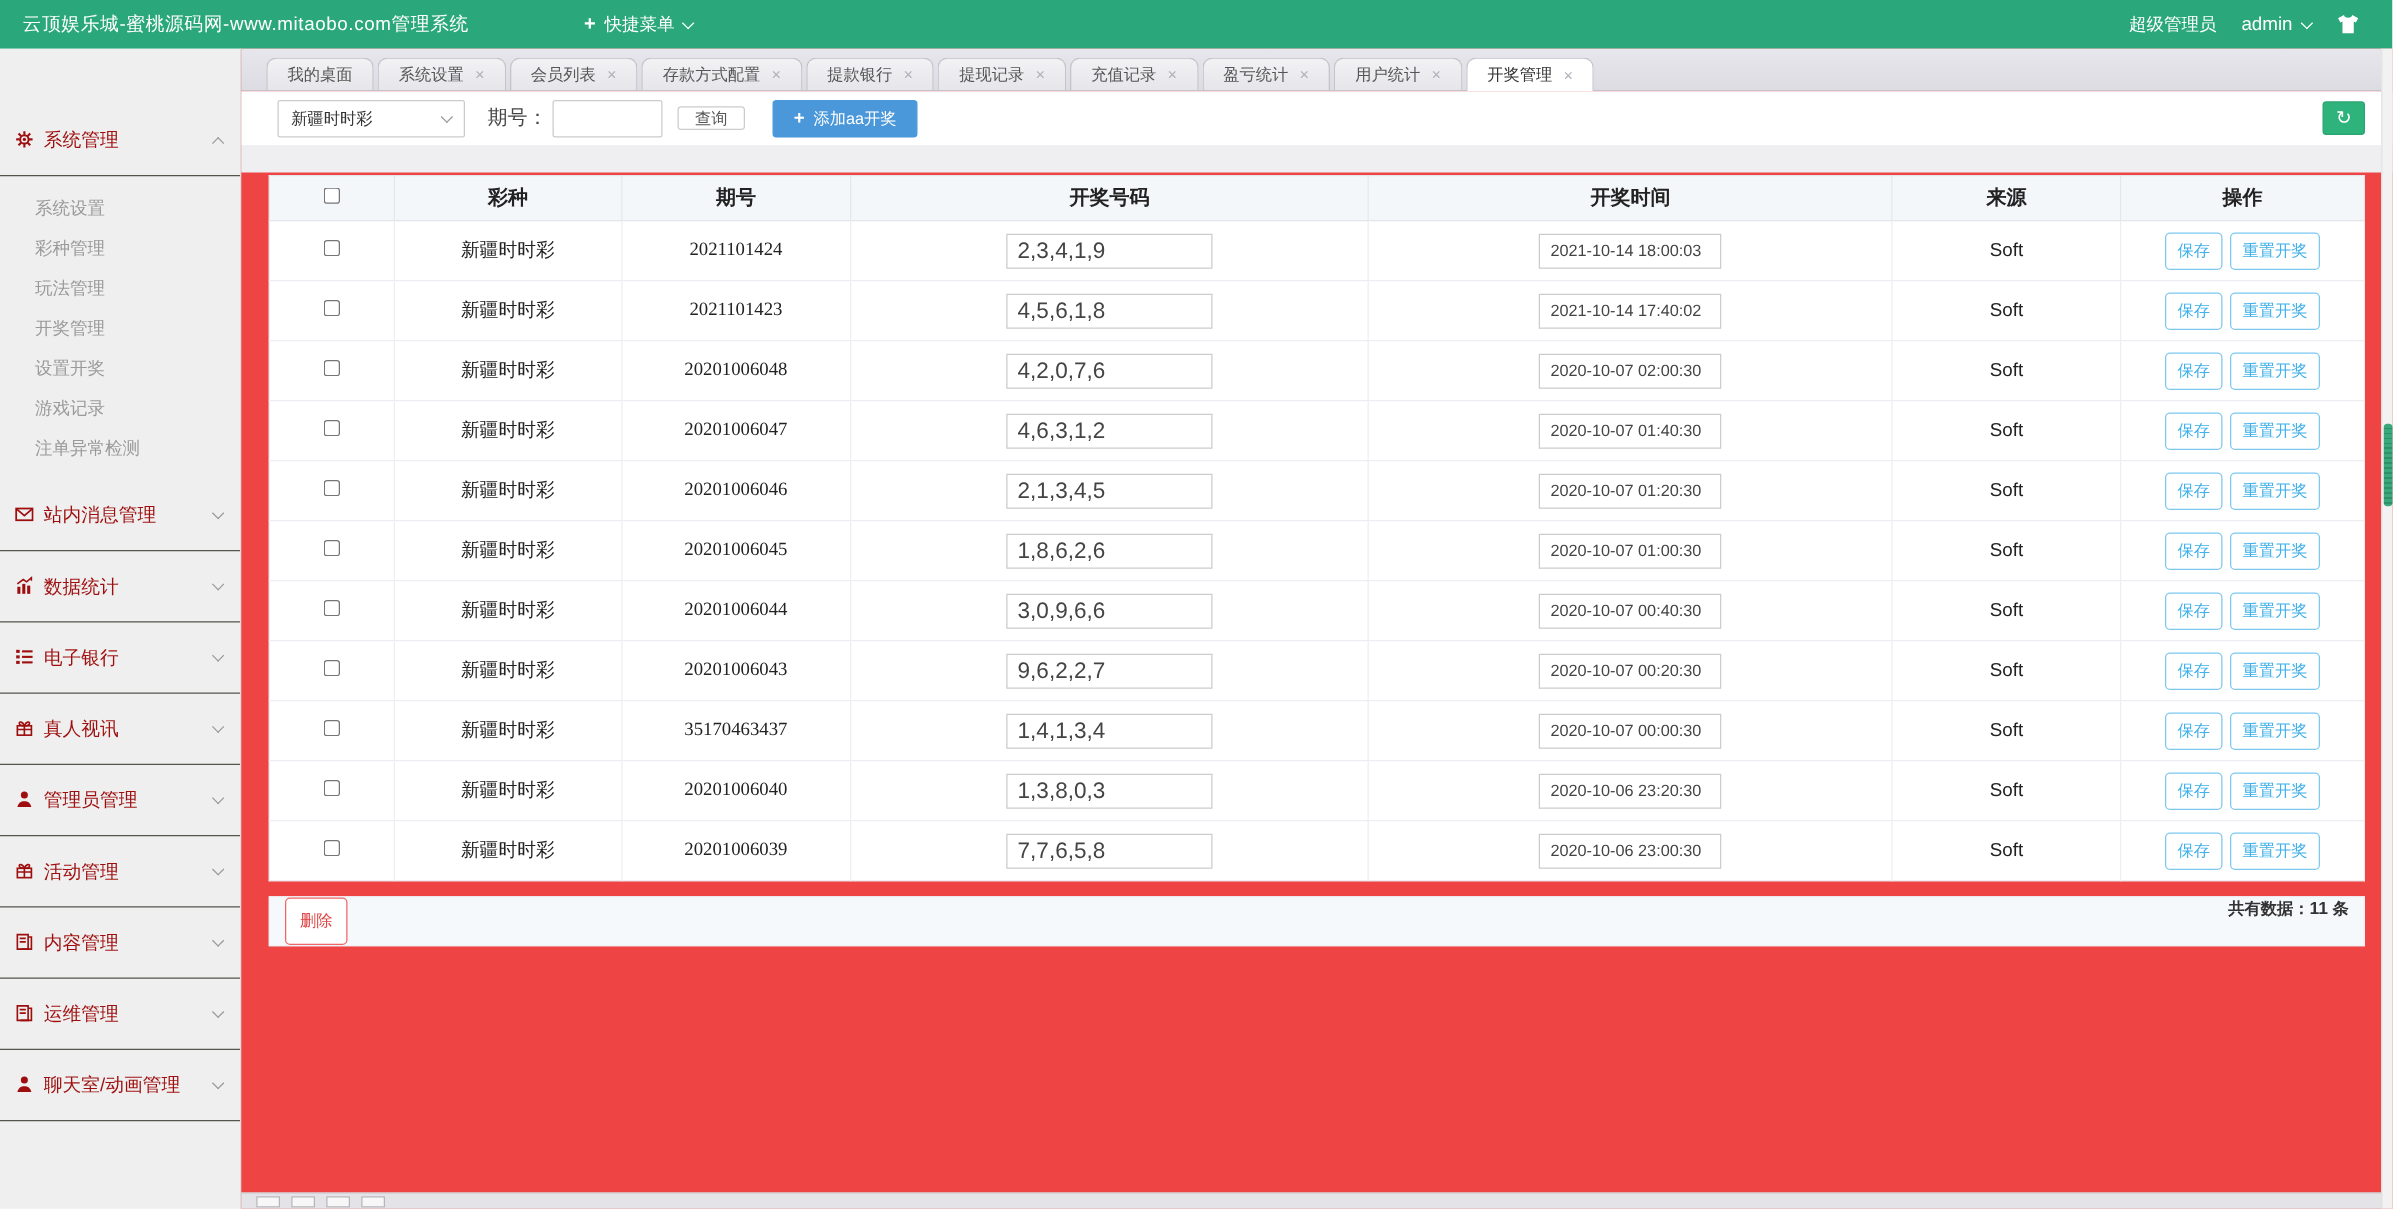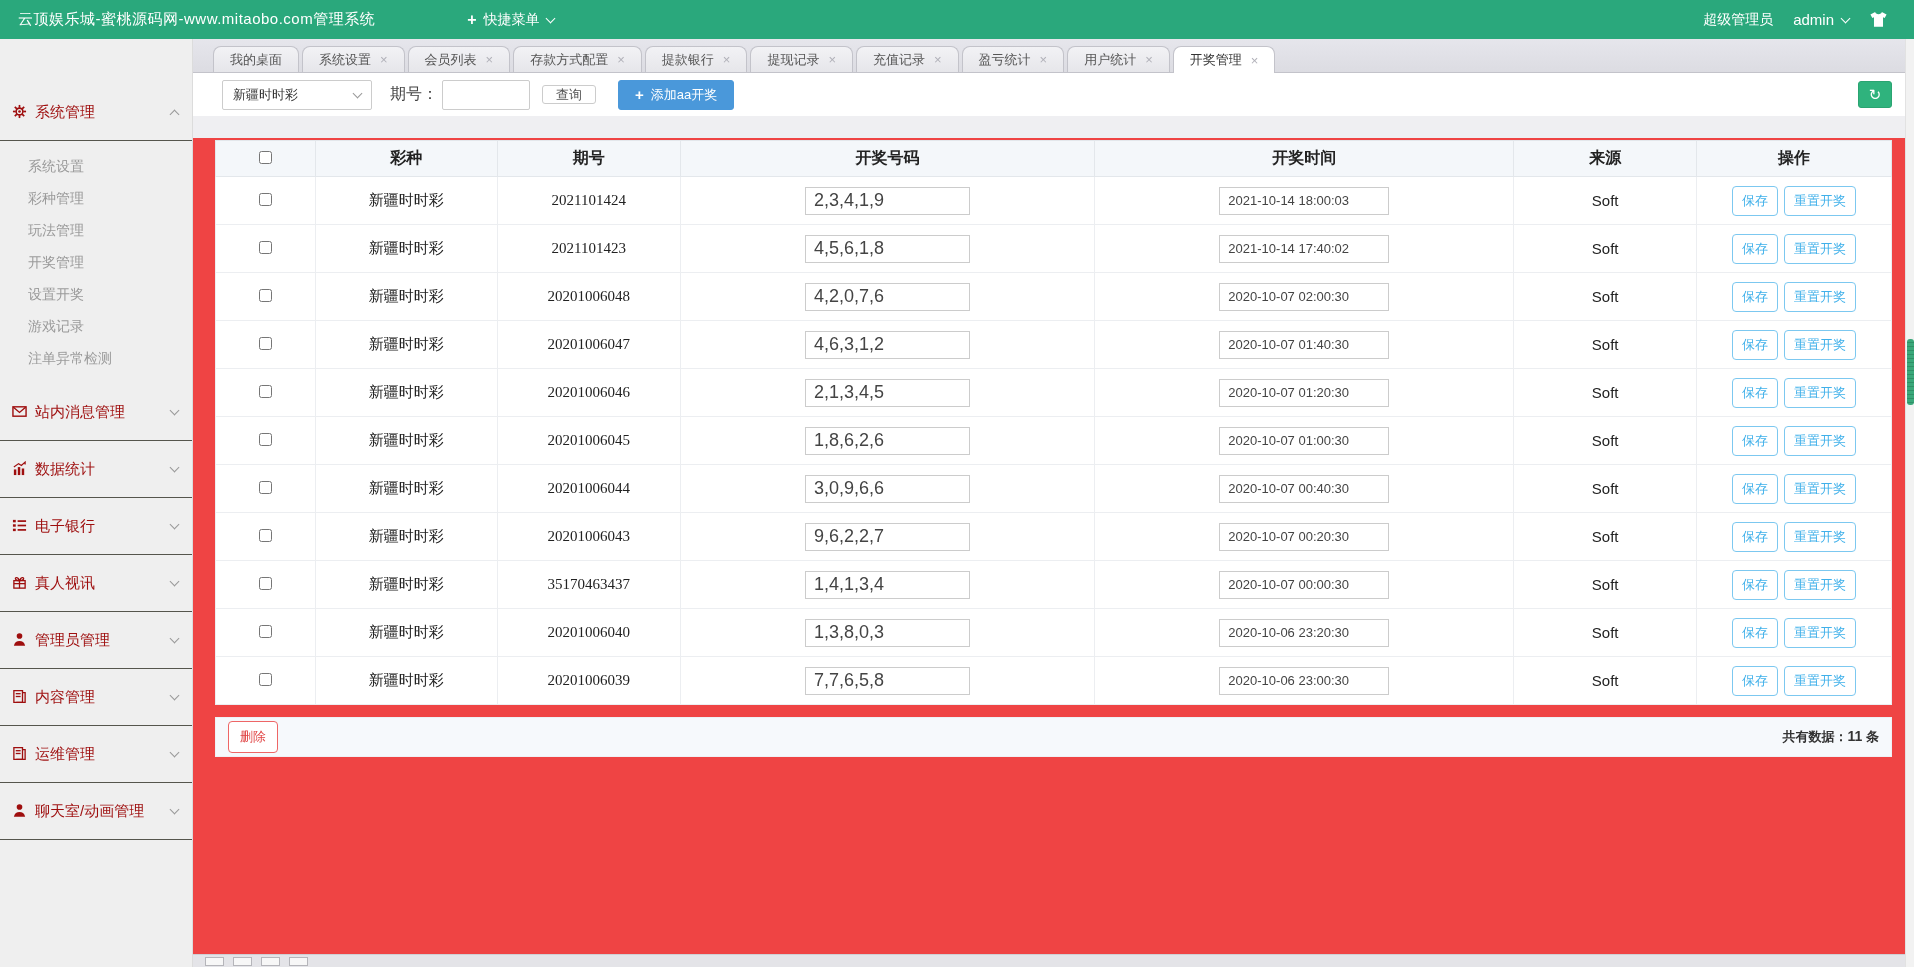--- a/index.html
+++ b/index.html
@@ -74,30 +74,30 @@
 
   
   .grid { margin:2px 0 0 22px; width:1677px; border-collapse:collapse; background:#fff; }
   .grid th { height:36px; background:#f4f7fa; border:1px solid #e3e7eb;
     font-size:16px; font-weight:bold; color:#222; }
   .grid td { height:48px; border:1px solid #eceef1; text-align:center; font-size:15px; color:#222; }
   .cell-num { font-family:"Liberation Serif","DejaVu Serif",serif; font-size:17px; }
   .cell-source { font-size:16px; }
   .num-input { width:165px; height:28px; border:1px solid #ccc; padding:0 8px;
     font-size:18px; color:#444; font-family:inherit; }
-  .time-input { width:170px; height:28px; border:1px solid #ccc; padding:0 8px;
+  .time-input { width:146px; height:28px; border:1px solid #ccc; padding:0 8px;
     font-size:13px; color:#444; font-family:inherit; }
   .btn-act { padding:5px 9px; background:#fff; border:1px solid #7cc8f0; border-radius:4px;
     color:#3fb0ea; font-size:13px; cursor:pointer; font-family:inherit; }
   .btn-act + .btn-act { margin-left:6px; }
   .grid input[type=checkbox] { width:13px; height:13px; cursor:pointer; }
 
   
   .list-footer { margin:12px 0 0 22px; width:1677px; height:40px; background:#f6f9fc;
-    border:1px solid #eef1f5; display:flex; align-items:center; padding:0 12px; }
+    border:1px solid #eef1f5; display:flex; padding:0 12px; }
   .btn-danger { padding:6px 11px; background:#fff; border:1px solid #e66; border-radius:4px;
     color:#e04343; font-size:13px; cursor:pointer; font-family:inherit; }
   .total-text { margin-left:auto; font-size:13px; color:#333;font-weight:bold; }
   .total-text b { font-size:14px; }
 
   
   .v-scrollbar { position:absolute; right:0; top:39px; bottom:0; width:9px;
     background:#f2f2f2; border-left:1px solid #e2e2e2; }
   .v-thumb { position:absolute; left:1px; width:7px; top:300px; height:66px;
     background:repeating-linear-gradient(#3aa87a 0 3px, #2f9067 3px 4px); border-radius:3px; cursor:pointer; }
@@ -210,20 +210,32 @@
         <span class="chev "></span>
       </div>
       <div class="side-item">
         <span class="s-icon">
           <svg viewBox="0 0 16 16" fill="currentColor">
             <circle cx="8" cy="4.3" r="3"></circle>
             <path d="M2 14.6c.8-3.6 3-5 6-5s5.2 1.4 6 5z"></path>
           </svg>
         </span>
         <span class="s-label">管理员管理</span>
+        <span class="chev "></span>
+      </div>
+      <div class="side-item">
+        <span class="s-icon">
+          <svg viewBox="0 0 16 16" fill="none" stroke="currentColor" stroke-width="1.4">
+            <rect x="2" y="6" width="12" height="8"></rect>
+            <line x1="8" y1="6" x2="8" y2="14"></line>
+            <line x1="2" y1="9.2" x2="14" y2="9.2"></line>
+            <path d="M8 6C6 6 3.6 5.4 3.6 3.8 3.6 2.4 6.4 2 8 6zm0 0c2 0 4.4-.6 4.4-2.2C12.4 2.4 9.6 2 8 6z"></path>
+          </svg>
+        </span>
+        <span class="s-label">活动管理</span>
         <span class="chev "></span>
       </div>
       <div class="side-item">
         <span class="s-icon">
           <svg viewBox="0 0 16 16" fill="none" stroke="currentColor" stroke-width="1.4">
             <path d="M2 1.8h9.2v12.4H2z"></path>
             <path d="M11.2 3.8H14v10.4H4.6"></path>
             <line x1="4" y1="5" x2="9.2" y2="5"></line>
             <line x1="4" y1="8" x2="9.2" y2="8"></line>
           </svg>

